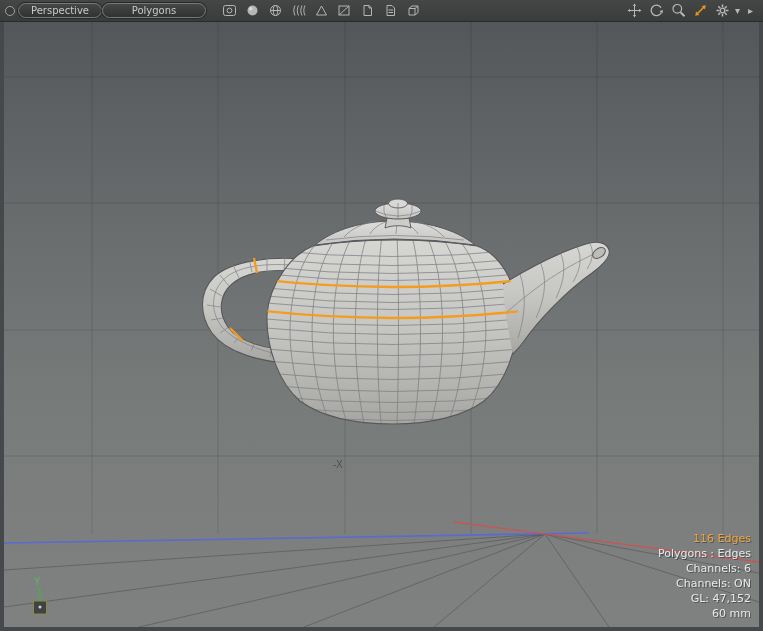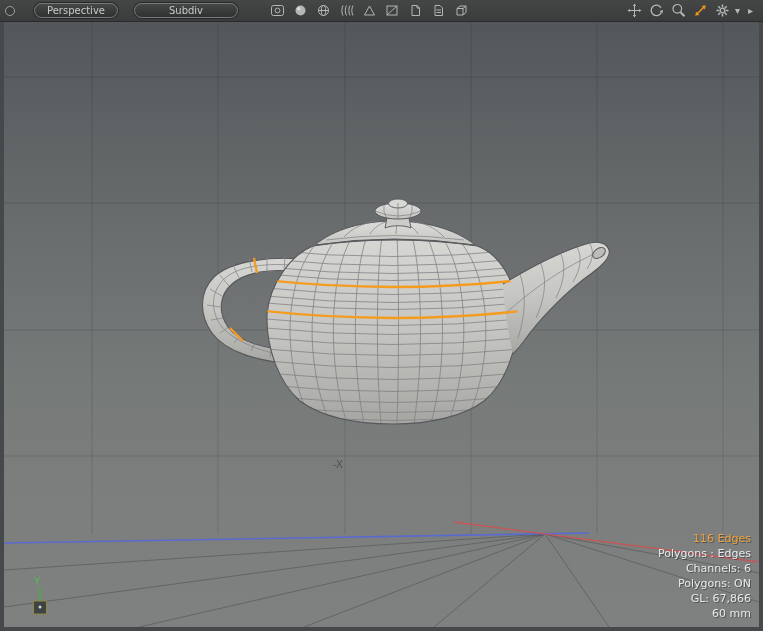--- a/index.html
+++ b/index.html
@@ -1,18 +1,18 @@
 <!DOCTYPE html>
 <html><head>
 <meta charset="utf-8">
 <style>
   html,body{margin:0;padding:0;background:#2e3031;font-family:"DejaVu Sans","Liberation Sans",sans-serif;}
   .window{position:relative;width:763px;height:631px;background:#46494b;border:0;overflow:hidden;box-sizing:border-box;}
   
-  .toolbar{position:absolute;top:0;left:0;right:0;height:22px;background:linear-gradient(#454646,#3a3b3b);border-bottom:1px solid #2a2b2c;display:flex;align-items:center;padding:0 5px;box-sizing:border-box;gap:16px;}
+  .toolbar{position:absolute;top:0;left:0;right:0;height:22px;background:linear-gradient(#454646,#3a3b3b);border-bottom:1px solid #2a2b2c;display:flex;align-items:center;padding:0 5px;box-sizing:border-box;gap:0;}
   .tb-dot{width:8px;height:8px;border-radius:50%;border:1.5px solid #9aa0a0;background:#3a3b3b;flex:0 0 auto;margin-right:3px;}
   .pill{height:15px;border:1px solid #777b7b;border-radius:9px;background:linear-gradient(#454747,#303232);color:#c6c9c9;font-size:10px;font-family:inherit;display:flex;align-items:center;justify-content:center;padding:0;cursor:default;box-shadow:0 0 0 1px #262728;}
   .icon-row{display:flex;align-items:center;gap:4px;margin-left:14px;}
   .nav-row{display:flex;align-items:center;gap:3px;margin-left:auto;}
   .tbtn{width:19px;height:17px;background:transparent;border:0;padding:0;display:flex;align-items:center;justify-content:center;cursor:default;}
   .tbtn svg{display:block;}
   .flyout{color:#b5b9b9;font-size:10px;width:10px;}
   
   .viewport{position:absolute;top:22px;left:4px;right:4px;bottom:4px;overflow:hidden;background:linear-gradient(180deg,#53575a 0%,#5d6163 15%,#6b6f70 38%,#767a79 60%,#7c7f7d 82%,#7e8180 100%);}
   .scene{position:absolute;left:0;top:0;width:755px;height:605px;}
@@ -22,21 +22,21 @@
   .hud .hl{color:#f0a23c;}
 </style>
 </head>
 <body>
 
 <div class="window">
 
   <div class="toolbar">
     <span class="tb-dot"></span>
     <button class="pill" style="width:84px">Perspective</button>
-    <button class="pill" style="width:104px">Subdiv</button>
+    <button class="pill" style="width:104px">Polygons</button>
 
     <div class="icon-row">
       <button class="tbtn">
           <svg width="15" height="13">
             <rect x="1.5" y="1.5" width="12" height="10" rx="2" fill="none" stroke="#b2b6b6"></rect>
             <circle cx="7.5" cy="6.5" r="2.4" fill="none" stroke="#b2b6b6"></circle>
           </svg>
         </button>
       <button class="tbtn">
           <svg width="15" height="13">
@@ -200,18 +200,18 @@
       <text x="6" y="12" fill="#4fc04f" font-size="10">Y</text>
       <line x1="12" y1="14" x2="12" y2="33" stroke="#3db53d" stroke-width="1.4"></line>
       <rect x="5.5" y="28" width="13" height="13" fill="#3f4344" stroke="#8e8a45"></rect>
       <circle cx="12" cy="34" r="1.5" fill="#cfd2cf"></circle>
     </svg>
 
     <div class="hud">
       <div class="hl">116 Edges</div>
       <div>Polygons : Edges</div>
       <div>Channels: 6</div>
-      <div>Polygons: ON</div>
-      <div>GL: 67,866</div>
+      <div>Channels: ON</div>
+      <div>GL: 47,152</div>
       <div>60 mm</div>
     </div>
   </div>
 </div>
 
 </body></html>

